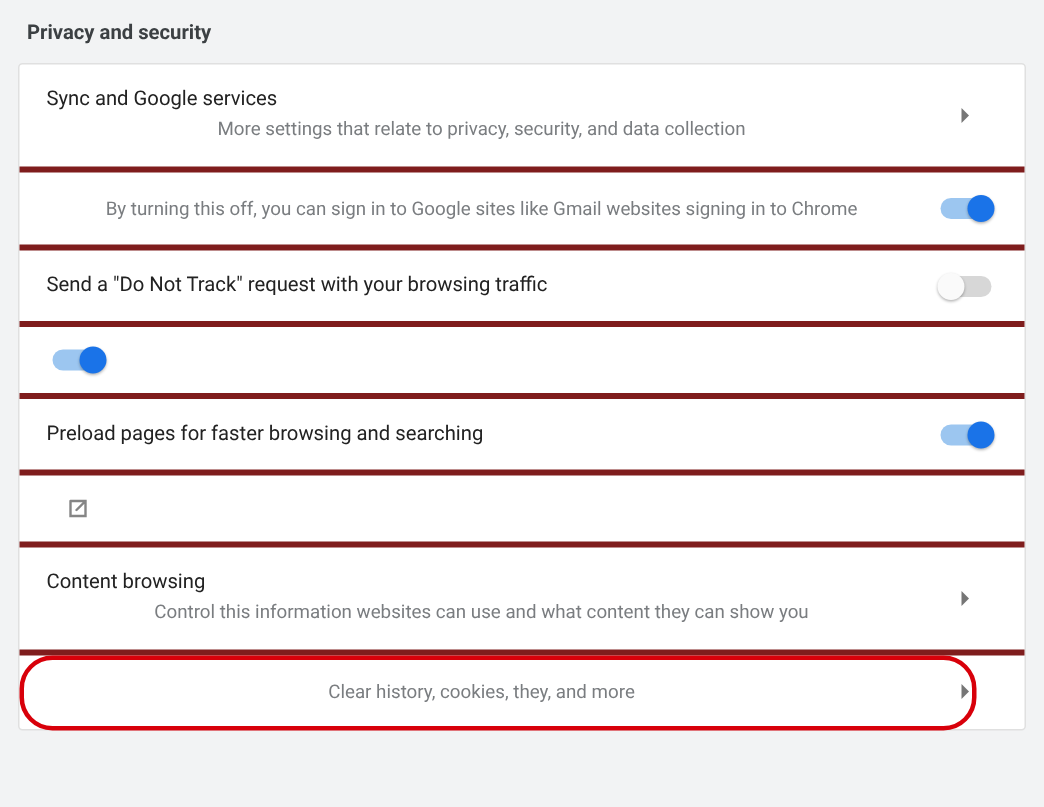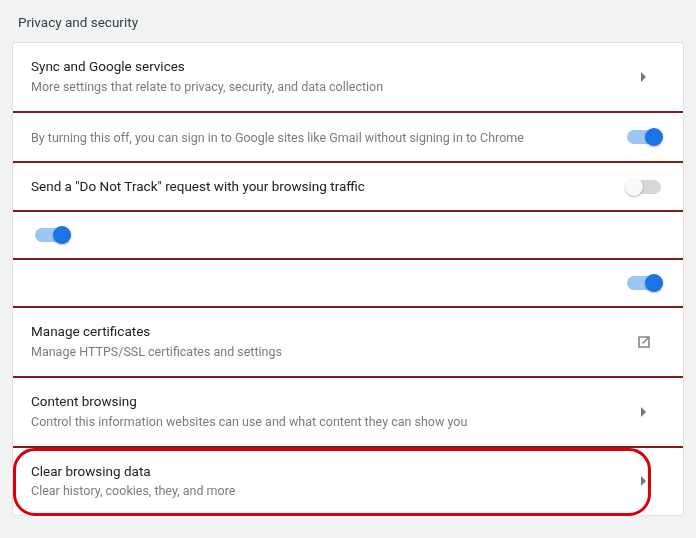--- a/index.html
+++ b/index.html
@@ -7,49 +7,50 @@
       font-family: "Segoe UI", Roboto, Arial, sans-serif;
       background: #f2f3f4;
       width: 696px;
       height: 538px;
       overflow: hidden;
     }
     .section-title {
       font-size: 13.5px;
       color: #3c4043;
       padding: 14px 2px 12px 18px;
-      font-weight: 400;
+      font-weight: 700;
     }
     .card {
       background: #fff;
       border: 1px solid #e0e0e0;
       border-radius: 3px;
       margin: 0 12px;
     }
     .row {
       display: flex;
       align-items: center;
       justify-content: space-between;
       padding: 14px 18px;
-      border-bottom: 2px solid #7f1d1d;
+      border-bottom: 4px solid #7f1d1d;
       min-height: 48px;
       position: relative;
     }
     .row:last-child { border-bottom: none; }
     .row-text { flex: 1; padding-right: 12px; }
     .row-title {
       font-size: 13.5px;
       color: #222;
       line-height: 1.4;
     }
     .row-sub {
       font-size: 12.5px;
       color: #7a7d80;
       line-height: 1.5;
       margin-top: 2px;
+      text-align: center;
     }
     .row-action {
       width: 42px;
       display: flex;
       align-items: center;
       justify-content: center;
       flex-shrink: 0;
     }
     .toggle {
       width: 34px;
@@ -95,21 +96,21 @@
     </div>
     <div class="row-action chevron">
       <svg width="8" height="12" viewBox="0 0 8 12">
           <path d="M1 1 L6 6 L1 11" fill="#767676"></path>
         </svg>
     </div>
   </div>
 
   <div class="row">
     <div class="row-text">
-      <div class="row-sub">By turning this off, you can sign in to Google sites like Gmail without signing in to Chrome</div>
+      <div class="row-sub">By turning this off, you can sign in to Google sites like Gmail websites signing in to Chrome</div>
     </div>
     <div class="row-action">
       <div class="toggle on">
           <div class="knob"></div>
         </div>
     </div>
   </div>
 
   <div class="row">
     <div class="row-text">
@@ -125,33 +126,30 @@
   <div class="row">
     <div class="row-action">
       <div class="toggle on">
           <div class="knob"></div>
         </div>
     </div>
   </div>
 
   <div class="row">
     <div class="row-text">
+      <div class="row-title">Preload pages for faster browsing and searching</div>
     </div>
     <div class="row-action">
       <div class="toggle on">
           <div class="knob"></div>
         </div>
     </div>
   </div>
 
   <div class="row">
-    <div class="row-text">
-      <div class="row-title">Manage certificates</div>
-      <div class="row-sub">Manage HTTPS/SSL certificates and settings</div>
-    </div>
     <div class="row-action external">
       <svg width="16" height="16" viewBox="0 0 16 16">
           <path d="M3 3 h6 M3 3 v10 h10 v-6 M9 3 h4 v4 M13 3 L7 9" stroke="#858585" stroke-width="1.6" fill="none" stroke-linecap="round"></path>
         </svg>
     </div>
   </div>
 
   <div class="row">
     <div class="row-text">
       <div class="row-title">Content browsing</div>
@@ -159,21 +157,20 @@
     </div>
     <div class="row-action chevron">
       <svg width="8" height="12" viewBox="0 0 8 12">
           <path d="M1 1 L6 6 L1 11" fill="#767676"></path>
         </svg>
     </div>
   </div>
 
   <div class="row">
     <div class="row-text">
-      <div class="row-title">Clear browsing data</div>
       <div class="row-sub">Clear history, cookies, they, and more</div>
     </div>
     <div class="row-action chevron">
       <svg width="8" height="12" viewBox="0 0 8 12">
           <path d="M1 1 L6 6 L1 11" fill="#767676"></path>
         </svg>
     </div>
     <div class="highlight"></div>
   </div>
 

